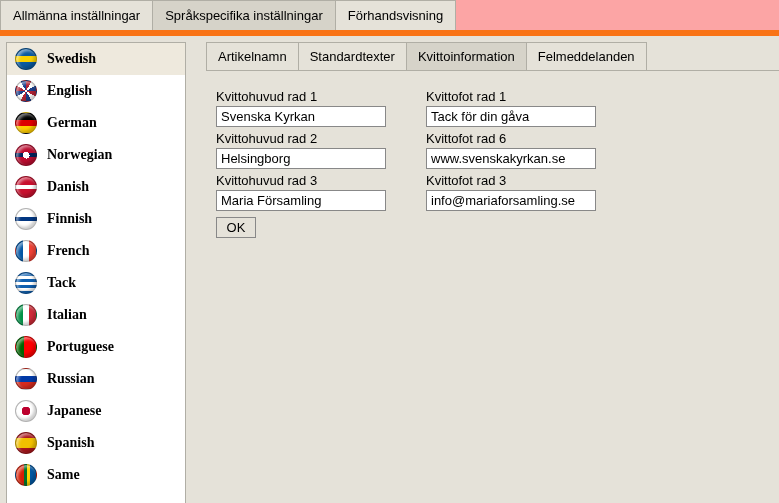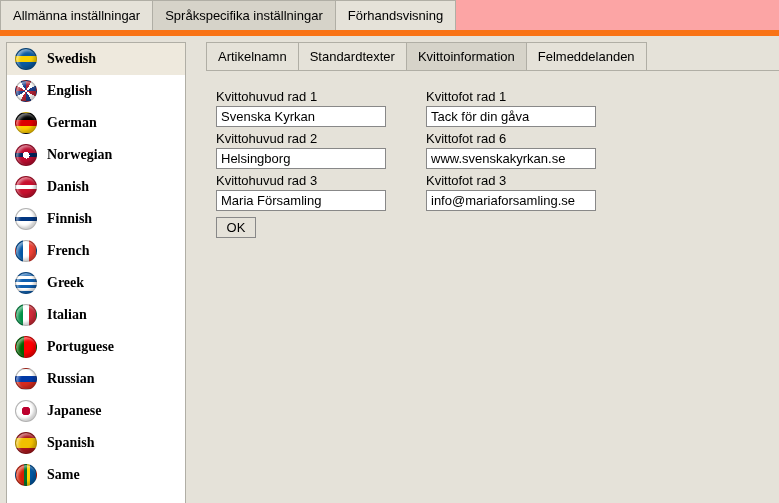--- a/index.html
+++ b/index.html
@@ -148,21 +148,21 @@
       <div class="lang-item">
         <div class="flag" style="background: linear-gradient(rgb(255, 255, 255) 0px, rgb(255, 255, 255) 40%, rgb(0, 53, 128) 40%, rgb(0, 53, 128) 60%, rgb(255, 255, 255) 60%, rgb(255, 255, 255) 100%);"></div>
         <span>Finnish</span>
       </div>
       <div class="lang-item">
         <div class="flag" style="background: linear-gradient(to right, rgb(0, 85, 164) 0px, rgb(0, 85, 164) 33%, rgb(255, 255, 255) 33%, rgb(255, 255, 255) 66%, rgb(239, 65, 53) 66%, rgb(239, 65, 53) 100%);"></div>
         <span>French</span>
       </div>
       <div class="lang-item">
         <div class="flag" style="background: repeating-linear-gradient(rgb(13, 94, 175) 0px, rgb(13, 94, 175) 3px, rgb(255, 255, 255) 3px, rgb(255, 255, 255) 6px);"></div>
-        <span>Greek</span>
+        <span>Tack</span>
       </div>
       <div class="lang-item">
         <div class="flag" style="background: linear-gradient(to right, rgb(0, 146, 70) 0px, rgb(0, 146, 70) 33%, rgb(255, 255, 255) 33%, rgb(255, 255, 255) 66%, rgb(206, 43, 55) 66%, rgb(206, 43, 55) 100%);"></div>
         <span>Italian</span>
       </div>
       <div class="lang-item">
         <div class="flag" style="background: linear-gradient(to right, rgb(0, 102, 0) 0px, rgb(0, 102, 0) 40%, rgb(255, 0, 0) 40%, rgb(255, 0, 0) 100%);"></div>
         <span>Portuguese</span>
       </div>
       <div class="lang-item">

